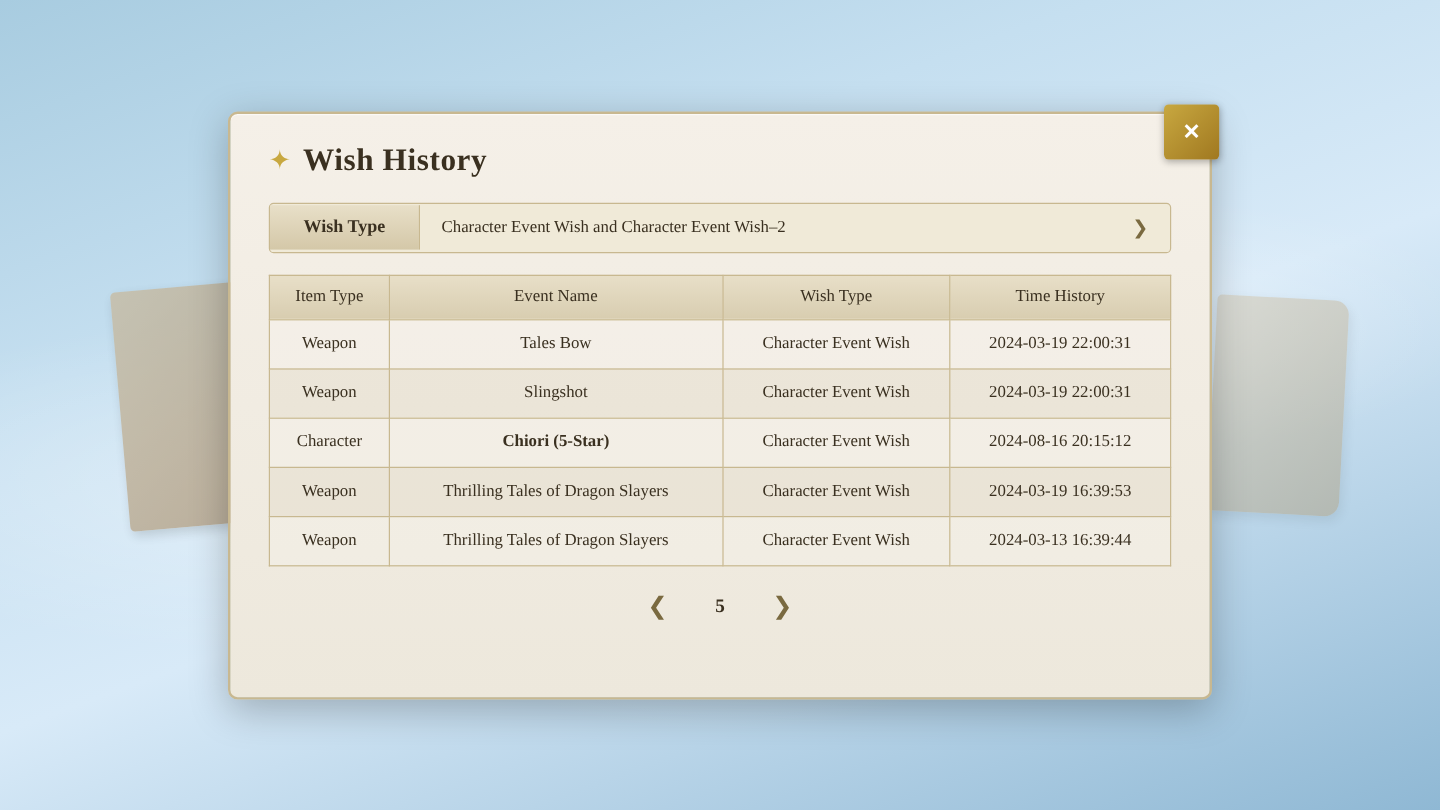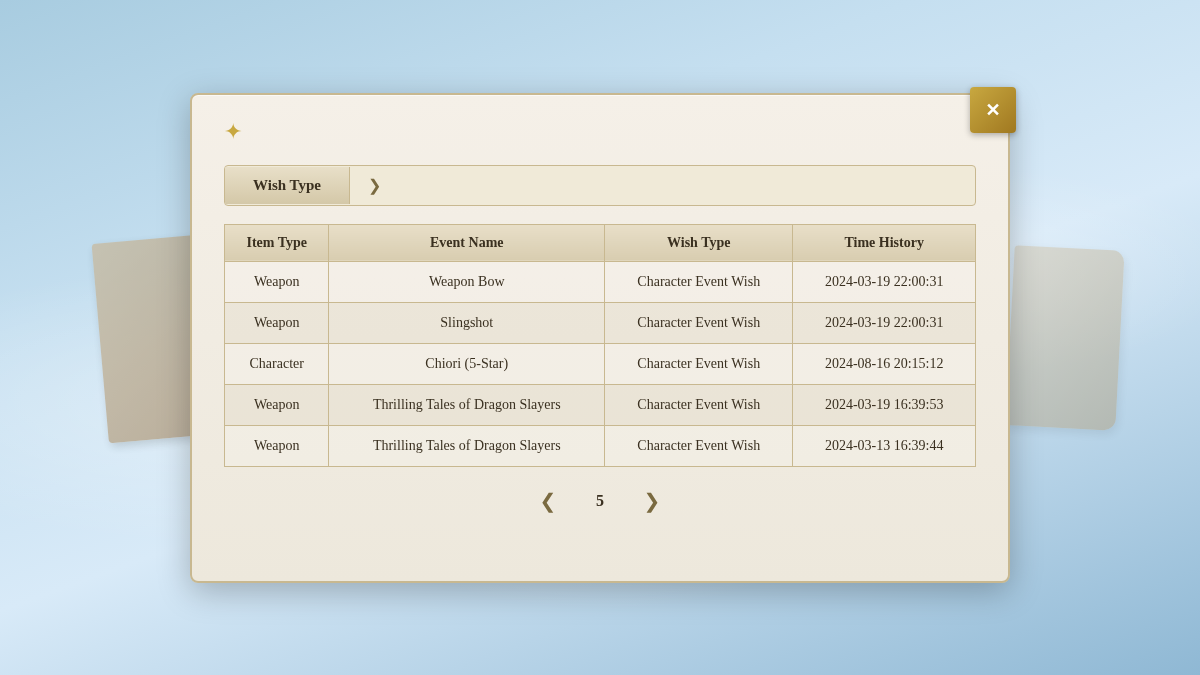--- a/index.html
+++ b/index.html
@@ -151,42 +151,42 @@
       width: 100%;
       border-collapse: collapse;
       border: 1px solid #c8b890;
     }
 
     .wish-table th {
       background: linear-gradient(180deg, #e8dfc8 0%, #d8cdb0 100%);
       border: 1px solid #c8b890;
       padding: 10px 8px;
       font-size: 14px;
-      font-weight: bold;
+      font-weight: normal;
       color: #3a3020;
       text-align: center;
     }
 
     .wish-table td {
       border: 1px solid #c8b890;
       padding: 12px 8px;
       font-size: 14px;
       color: #3a3020;
       text-align: center;
       background: rgba(255,255,255,0.15);
       vertical-align: middle;
     }
 
     .wish-table tr:nth-child(even) td {
       background: rgba(200,184,144,0.12);
     }
 
     .five-star-name {
       color: #c06020;
-      font-weight: normal;
+      font-weight: bold;
     }
 
     
     .pagination {
       display: flex;
       align-items: center;
       justify-content: center;
       gap: 24px;
       margin-top: 18px;
     }
@@ -219,42 +219,44 @@
 
 <div class="bg-book-left"></div>
 <div class="bg-book-right"></div>
 
 <div class="panel">
 
   <div class="close-corner"></div>
 
   <div class="panel-title">
     <span class="title-star">✦</span>
+    <span class="title-text">Wish History</span>
   </div>
 
   <div class="wish-type-selector">
     <div class="wish-type-label">Wish Type</div>
     <div class="wish-type-value">
+      <span>Character Event Wish and Character Event Wish–2</span>
       <span class="dropdown-arrow">❯</span>
     </div>
   </div>
 
   <table class="wish-table">
     <thead>
       <tr>
         <th>Item Type</th>
         <th>Event Name</th>
         <th>Wish Type</th>
         <th>Time History</th>
       </tr>
     </thead>
     <tbody id="table-body">
     <tr>
           <td>Weapon</td>
-          <td>Weapon Bow</td>
+          <td>Tales Bow</td>
           <td>Character Event Wish</td>
           <td>2024-03-19 22:00:31</td>
         </tr>
         <tr>
           <td>Weapon</td>
           <td>Slingshot</td>
           <td>Character Event Wish</td>
           <td>2024-03-19 22:00:31</td>
         </tr>
         <tr>

